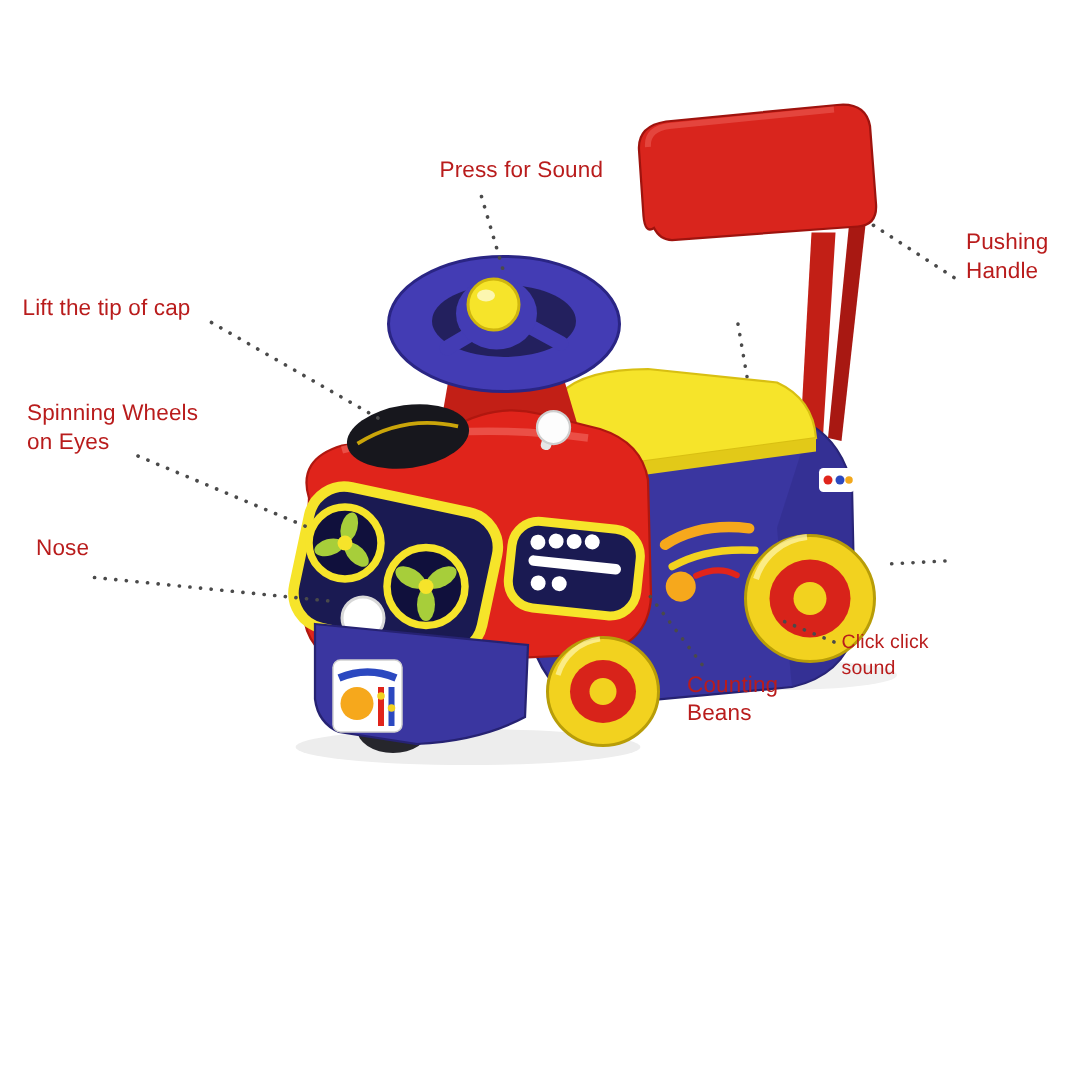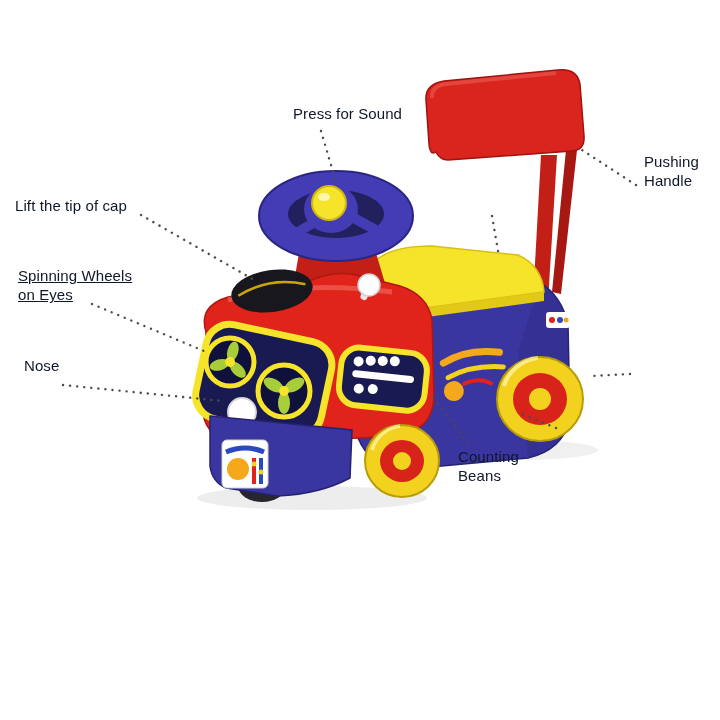--- a/index.html
+++ b/index.html
@@ -2,21 +2,21 @@
 <html><head>
 <meta charset="utf-8">
 <style>
   html,body{margin:0;padding:0;background:#ffffff;}
   .canvas{
     position:relative;width:720px;height:720px;background:#ffffff;
     font-family:"Liberation Sans", sans-serif;overflow:hidden;
   }
   .art{position:absolute;left:0;top:0;}
   .label{
-    position:absolute;color:#0f172a;font-size:15px;font-weight:500;
+    position:absolute;color:#b91c1c;font-size:15px;font-weight:500;
     line-height:1.28;letter-spacing:.1px;
   }
   .nowrap{white-space:nowrap;}
   .small{font-size:13px;}
 </style>
 </head>
 <body>
 
 <div class="canvas">
 
@@ -157,24 +157,25 @@
       <line x1="630" y1="374" x2="592" y2="376"></line>
       <line x1="556" y1="428" x2="522" y2="414"></line>
       <line x1="468" y1="443" x2="433" y2="397"></line>
     </g>
   </svg>
 
   <div class="label nowrap" style="left:293px;top:104px;">Press for Sound</div>
 
   <div class="label nowrap" style="left:15px;top:196px;">Lift the tip of cap</div>
 
-  <div class="label" style="left:18px;top:266px;width:128px;text-decoration:underline;">Spinning Wheels on Eyes</div>
+  <div class="label" style="left:18px;top:266px;width:128px;">Spinning Wheels on Eyes</div>
 
   <div class="label nowrap" style="left:24px;top:356px;text-align:center;">Nose</div>
 
   <div class="label" style="left:644px;top:152px;width:70px;">Pushing Handle</div>
 
 
 
+  <div class="label small" style="left:561px;top:420px;width:84px;">Click click sound</div>
 
   <div class="label" style="left:458px;top:447px;width:90px;">Counting Beans</div>
 
 </div>
 
 </body></html>

